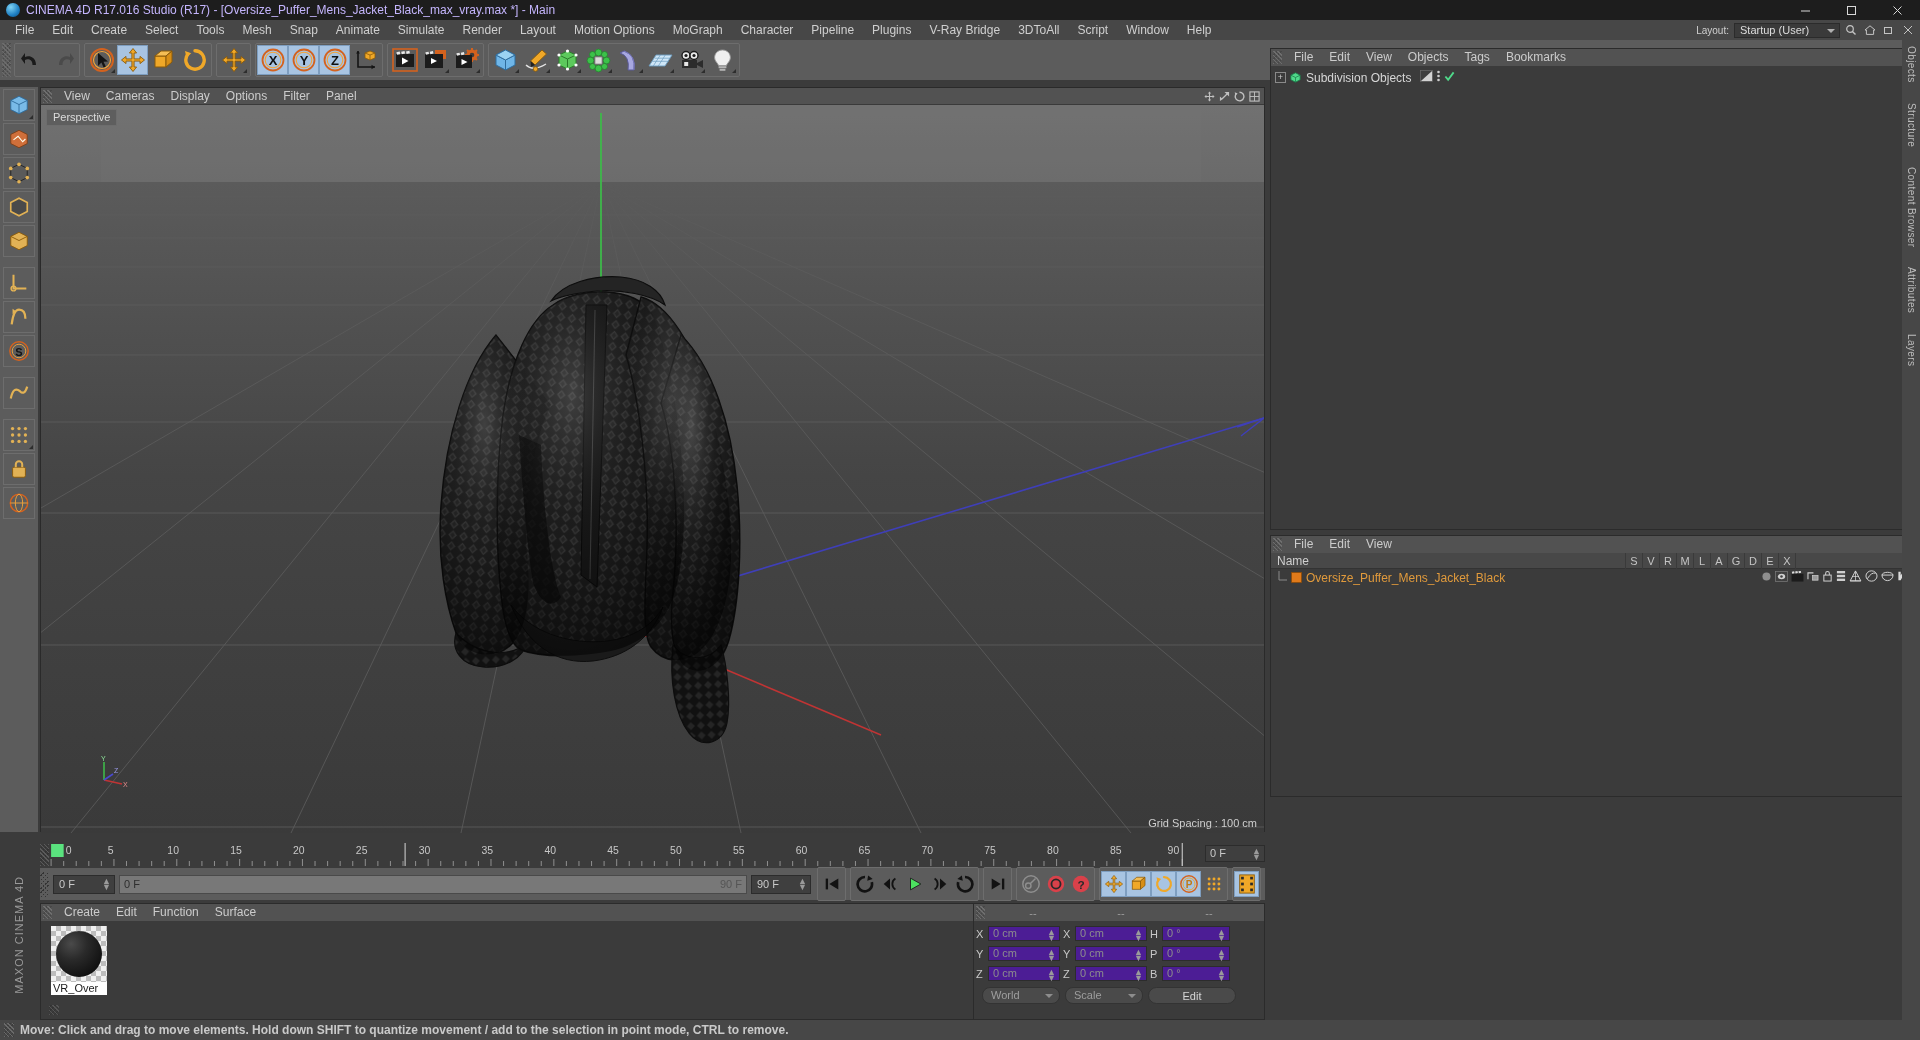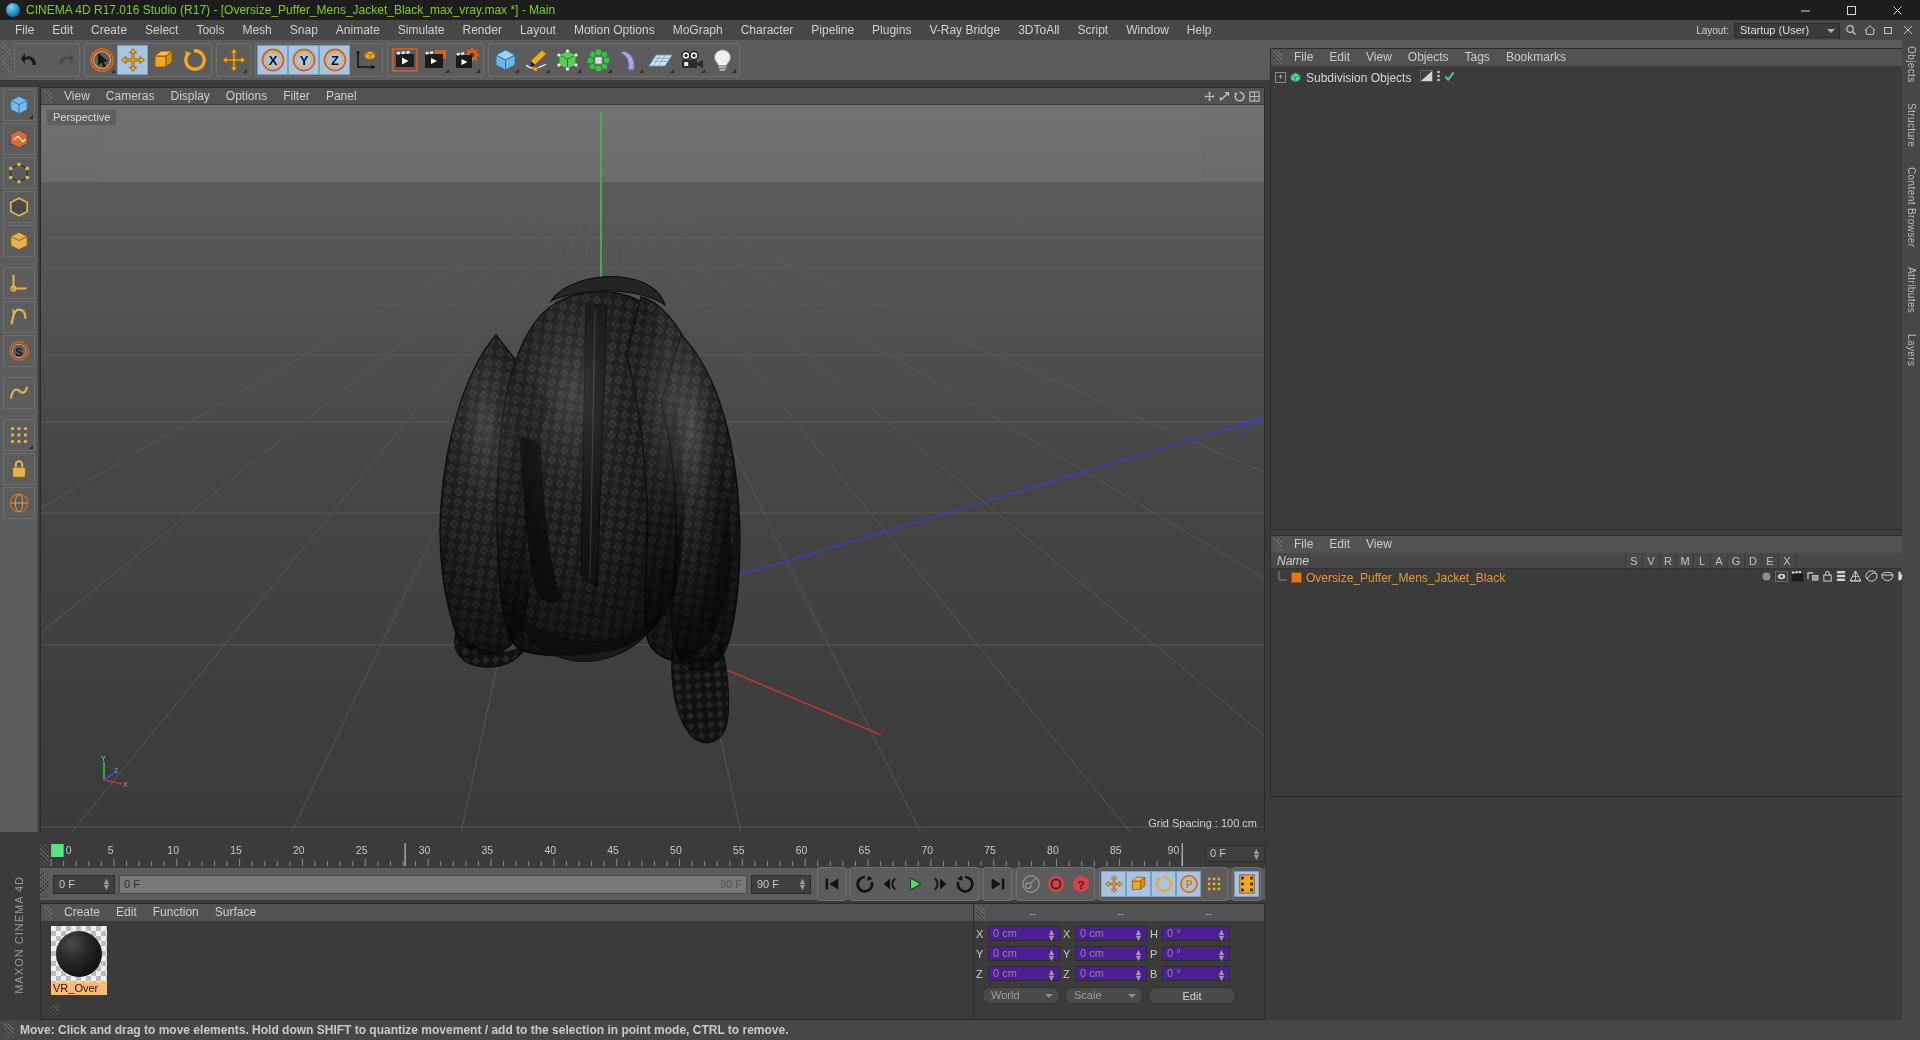--- a/index.html
+++ b/index.html
@@ -17,21 +17,21 @@
   .titlebar {
     position: absolute; top:0; left:0; width:1920px; height:20px;
     background: #1d1d1d; display:flex; align-items:center;
   }
   .tb-icon {
     width:14px; height:14px; margin-left:6px; margin-right:6px;
     border-radius:50%;
     background: radial-gradient(circle at 35% 30%, #7fd4f5 0%, #1e7fc2 60%, #0d4a7a 100%);
     flex: 0 0 auto;
   }
-  .tb-title { font-size:12px; color:#84cc16; white-space:nowrap; }
+  .tb-title { font-size:12px; color:#c4b5fd; white-space:nowrap; }
   .tb-buttons { margin-left:auto; display:flex; height:20px; }
   .tb-btn {
     width:46px; height:20px; display:flex; align-items:center; justify-content:center;
     color:#d8d8d8; font-size:13px; line-height:1;
   }
   .tb-btn svg { display:block; }
 
   
   .menubar {
     position:absolute; top:20px; left:0; width:1920px; height:20px;
@@ -179,21 +179,21 @@
   .tree-plus {
     width:11px;height:11px;border:1px solid #8a8a8a; color:#c9c9c9; font-size:9px;
     display:flex;align-items:center;justify-content:center; margin-right:3px; line-height:1;
   }
 
   .om2 { left:1270px; top:535px; width:646px; height:262px; }
   .om2-header {
     height:16px; background:#484848; display:flex; align-items:center;
     font-size:12px; color:#cfcfcf; border-bottom:1px solid #333;
   }
-  .om2-name { padding-left:6px; flex:1;font-style:italic; }
+  .om2-name { padding-left:6px; flex:1; }
   .col-letter {
     width:17px; text-align:center; font-size:11px; color:#c4c4c4;
     border-left:1px solid #3a3a3a; height:16px; line-height:16px;
   }
   .om2-row { display:flex; align-items:center; height:17px; font-size:12px; }
 
   
   .mat-mgr { left:40px; top:903px; width:960px; height:117px; }
   .mat-swatch {
     position:absolute; left:10px; top:22px; width:56px; height:56px;
@@ -202,21 +202,21 @@
       linear-gradient(45deg,#bdbdbd 25%,#f0f0f0 25%,#f0f0f0 75%,#bdbdbd 75%);
     background-size:10px 10px; background-position:0 0,5px 5px;
     display:flex; align-items:center; justify-content:center;
   }
   .mat-ball {
     width:46px;height:46px;border-radius:50%;
     background: radial-gradient(circle at 33% 28%, #4a4a4a 0%, #2a2a2a 35%, #121212 75%, #000 100%);
   }
   .mat-name {
     position:absolute; left:10px; top:78px; width:56px; height:13px;
-    background:#fdba74; color:#1a1a1a; font-size:11px; line-height:13px;
+    background:#ffffff; color:#1a1a1a; font-size:11px; line-height:13px;
     padding-left:2px; overflow:hidden; white-space:nowrap;
   }
   .mat-dots {
     position:absolute; left:8px; bottom:4px; width:10px; height:10px;
     background-image:
       repeating-linear-gradient(45deg, #555 0 1px, transparent 1px 3px),
       repeating-linear-gradient(-45deg, #333 0 1px, transparent 1px 3px);
   }
 
   

